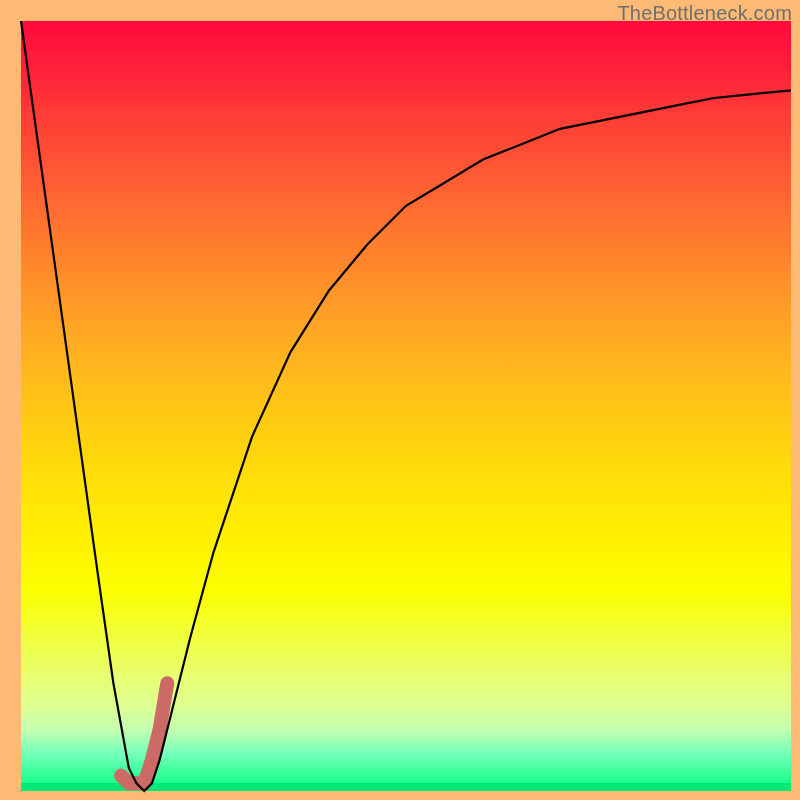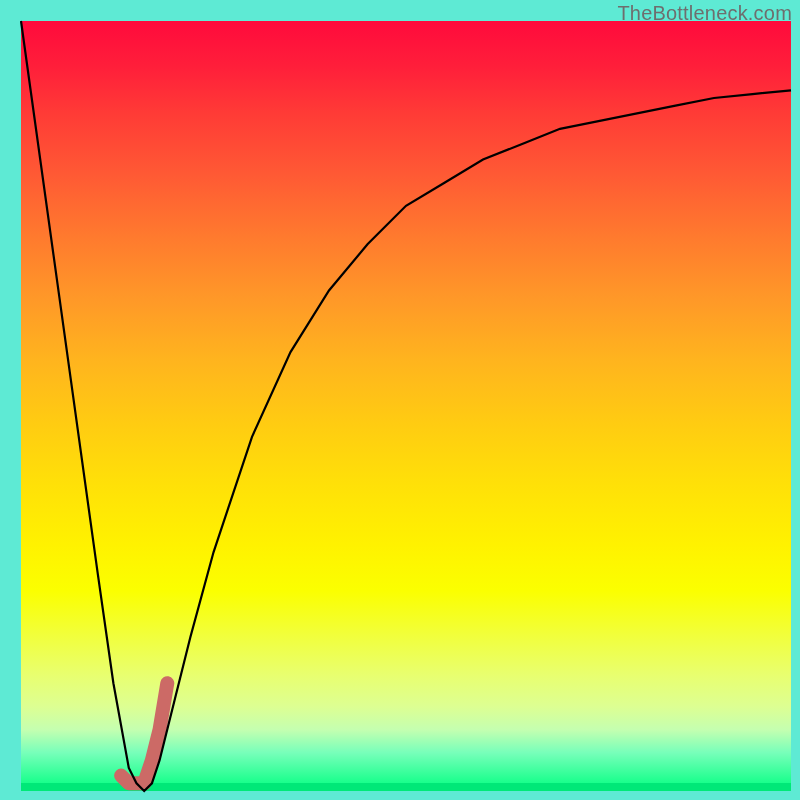--- a/index.html
+++ b/index.html
@@ -1,21 +1,21 @@
 <!DOCTYPE html>
 <html><head>
 <meta charset="utf-8">
 <style>
   * { margin: 0; padding: 0; box-sizing: border-box; }
   html, body { width: 800px; height: 800px; overflow: hidden; background: #000; font-family: Arial, sans-serif; }
   .stage {
     position: relative;
     width: 800px;
     height: 800px;
-    background: #5eead4;
+    background: #fdba74;
   }
   .plot-area {
     position: absolute;
     left: 21px;
     top: 21px;
     width: 770px;
     height: 770px;
     background: linear-gradient(to bottom,
       #ff0a3c 0%,
       #ff1f3a 6%,

